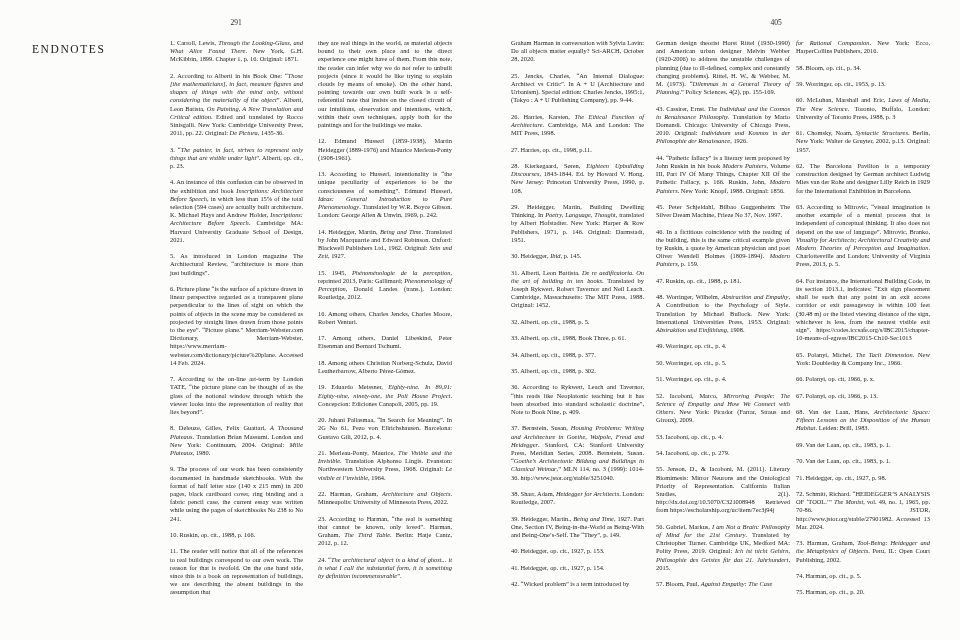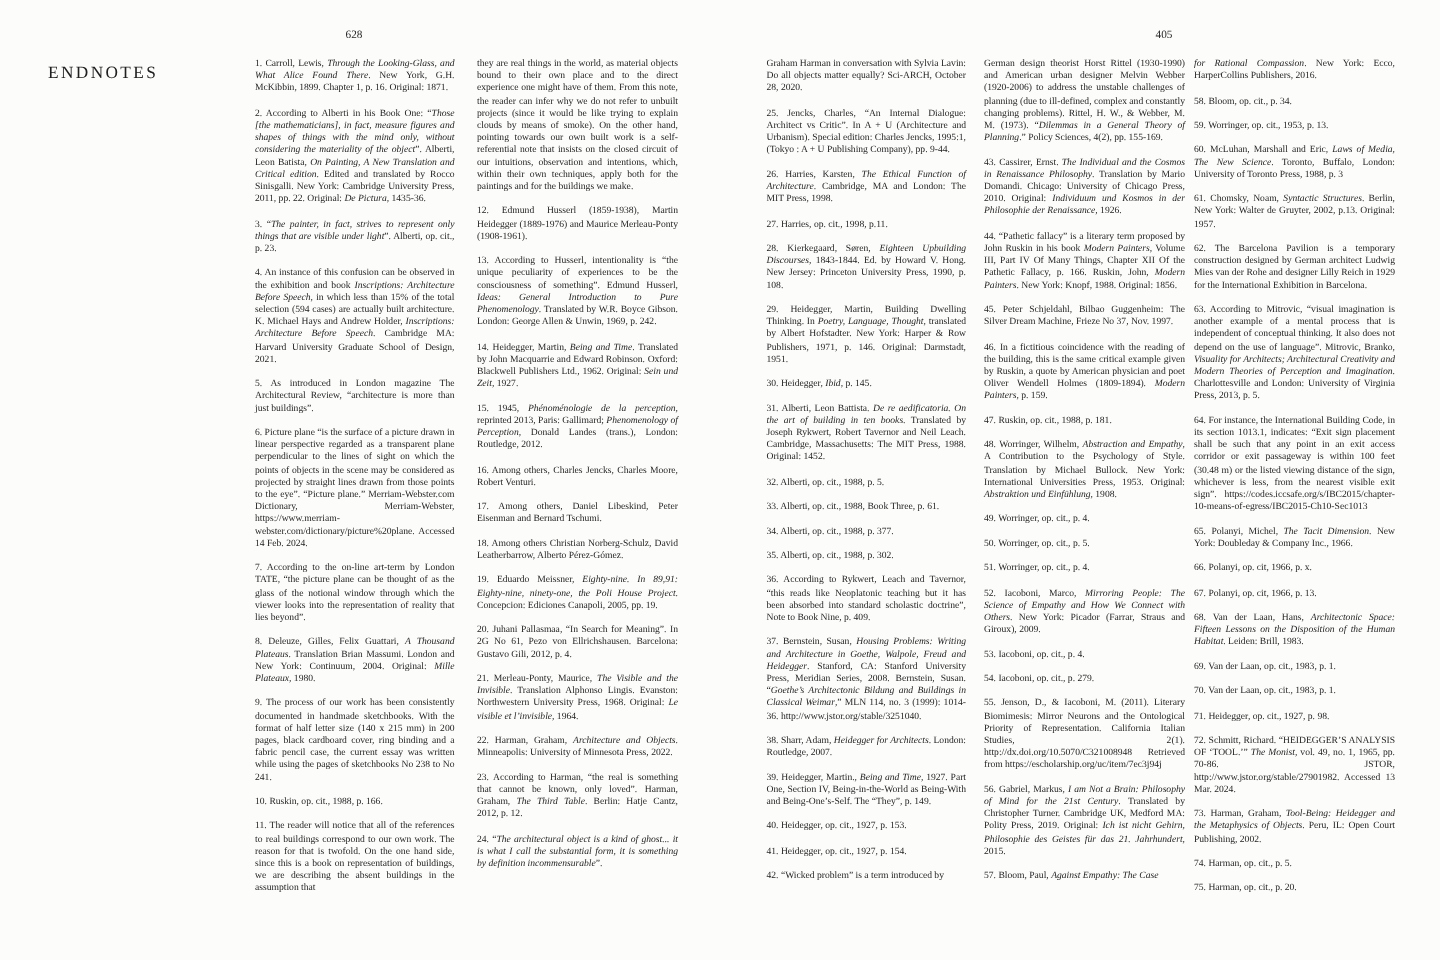--- a/index.html
+++ b/index.html
@@ -32,21 +32,21 @@
   .col-4{left:656px;width:134px;}
   .col-5{left:796px;width:134px;}
   .note{margin:0 0 8.2px 0;padding:0;}
   .note i{font-style:italic;}
 </style>
 </head>
 <body>
 
 <div class="canvas">
   <div class="heading">ENDNOTES</div>
-  <div class="pagenum left">628</div>
+  <div class="pagenum left">291</div>
   <div class="pagenum right">405</div>
 
   <div class="col col-1">
       <p class="note">1. Carroll, Lewis, <i>Through the Looking-Glass, and What Alice Found There</i>. New York, G.H. McKibbin, 1899. Chapter 1, p. 16. Original: 1871.</p>
       <p class="note">2. According to Alberti in his Book One: “<i>Those [the mathematicians], in fact, measure figures and shapes of things with the mind only, without considering the materiality of the object</i>”. Alberti, Leon Batista, <i>On Painting, A New Translation and Critical edition</i>. Edited and translated by Rocco Sinisgalli. New York: Cambridge University Press, 2011, pp. 22. Original: <i>De Pictura</i>, 1435-36.</p>
       <p class="note">3. “<i>The painter, in fact, strives to represent only things that are visible under light</i>”. Alberti, op. cit., p. 23.</p>
       <p class="note">4. An instance of this confusion can be observed in the exhibition and book <i>Inscriptions: Architecture Before Speech</i>, in which less than 15% of the total selection (594 cases) are actually built architecture. K. Michael Hays and Andrew Holder, <i>Inscriptions: Architecture Before Speech</i>. Cambridge MA: Harvard University Graduate School of Design, 2021.</p>
       <p class="note">5. As introduced in London magazine The Architectural Review, “architecture is more than just buildings”.</p>
       <p class="note">6. Picture plane “is the surface of a picture drawn in linear perspective regarded as a transparent plane perpendicular to the lines of sight on which the points of objects in the scene may be considered as projected by straight lines drawn from those points to the eye”. “Picture plane.” Merriam-Webster.com Dictionary, Merriam-Webster, https://www.merriam-webster.com/dictionary/picture%20plane. Accessed 14 Feb. 2024.</p>
       <p class="note">7. According to the on-line art-term by London TATE, “the picture plane can be thought of as the glass of the notional window through which the viewer looks into the representation of reality that lies beyond”.</p>

